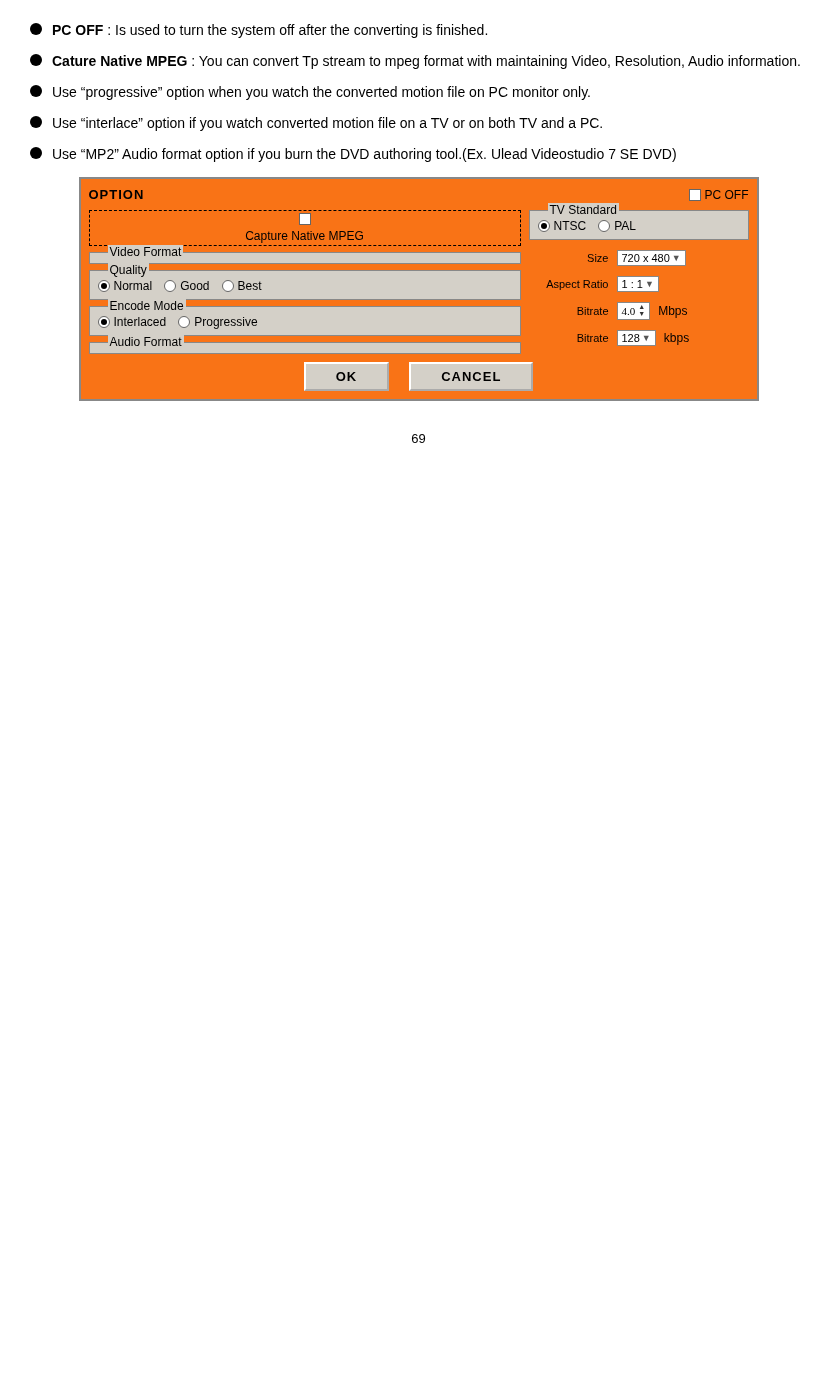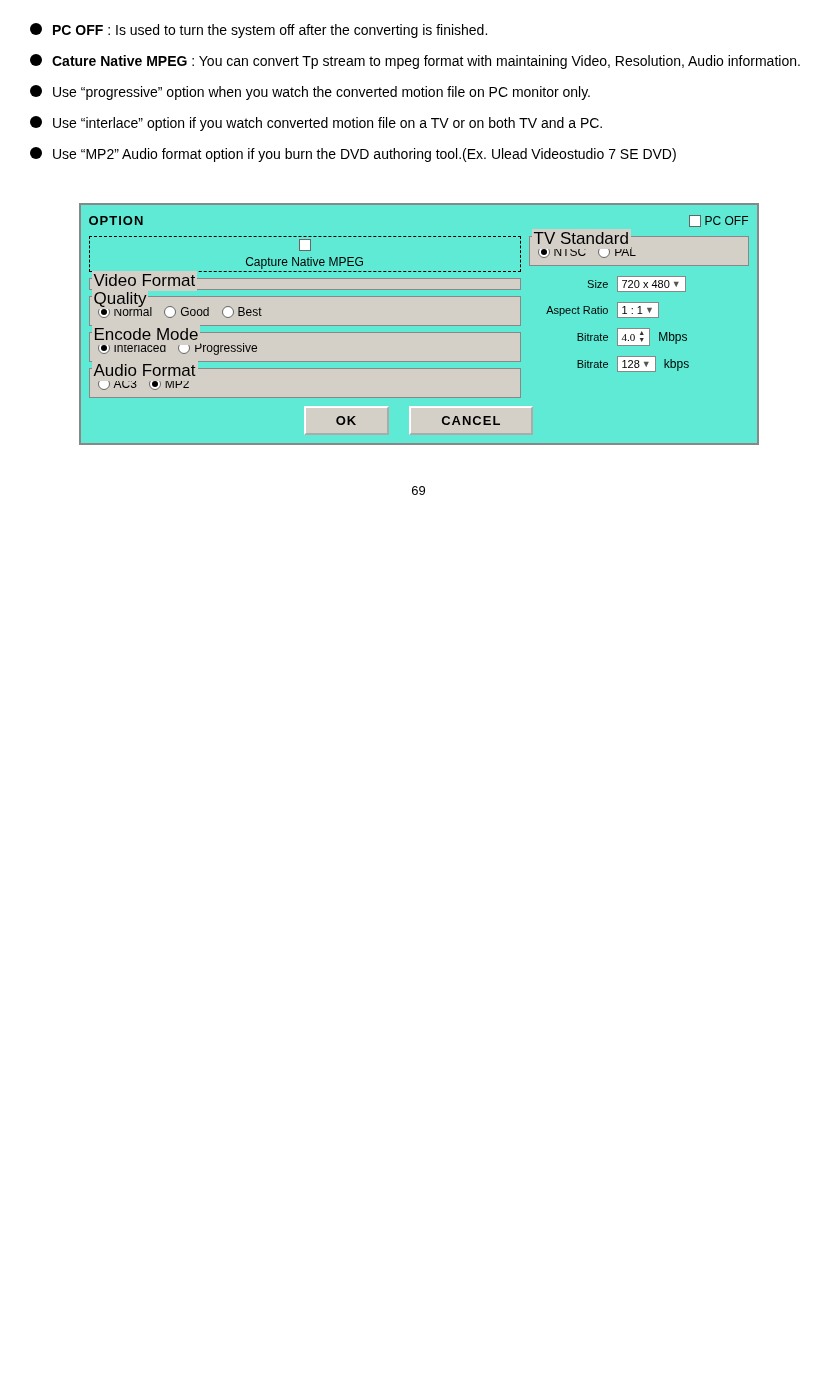--- a/index.html
+++ b/index.html
@@ -28,23 +28,23 @@
       margin-top: 3px;
     }
     .bullet-text {
       flex: 1;
       line-height: 1.5;
     }
     .bold { font-weight: bold; }
 
     .option-dialog {
       border: 2px solid #888;
-      background: #5eead4;
+      background: #f97316;
       width: 680px;
-      margin: 38px auto;
+      margin: 12px auto;
       padding: 8px;
       font-size: 12px;
       color: #000;
     }
 
     .dialog-titlebar {
       display: flex;
       justify-content: space-between;
       align-items: center;
       margin-bottom: 8px;
@@ -80,24 +80,24 @@
 
     .group-box {
       border: 1px solid #888;
       background: #d4d0c8;
       padding: 4px 8px 6px 8px;
       position: relative;
     }
     .group-label {
       position: absolute;
       top: -8px;
-      left: 2px;
+      left: 18px;
       background: #d4d0c8;
       padding: 0 2px;
-      font-size: 17px;
+      font-size: 12px;
       color: #000;
     }
     .group-content {
       display: flex;
       align-items: center;
       gap: 12px;
       padding-top: 4px;
     }
 
     .radio-option {
@@ -294,30 +294,20 @@
           </div>
           <div class="radio-option">
             <div class="radio-btn"></div>
             <span>Progressive</span>
           </div>
         </div>
       </div>
 
       <div class="group-box">
         <span class="group-label">Audio Format</span>
-        <div class="group-content">
-          <div class="radio-option">
-            <div class="radio-btn"></div>
-            <span>AC3</span>
-          </div>
-          <div class="radio-option">
-            <div class="radio-btn selected"></div>
-            <span>MP2</span>
-          </div>
-        </div>
       </div>
 
     </div>
 
     <div class="right-panel">
 
       <div class="tv-standard-group">
         <span class="group-label">TV Standard</span>
         <div class="group-content">
           <div class="radio-option">

